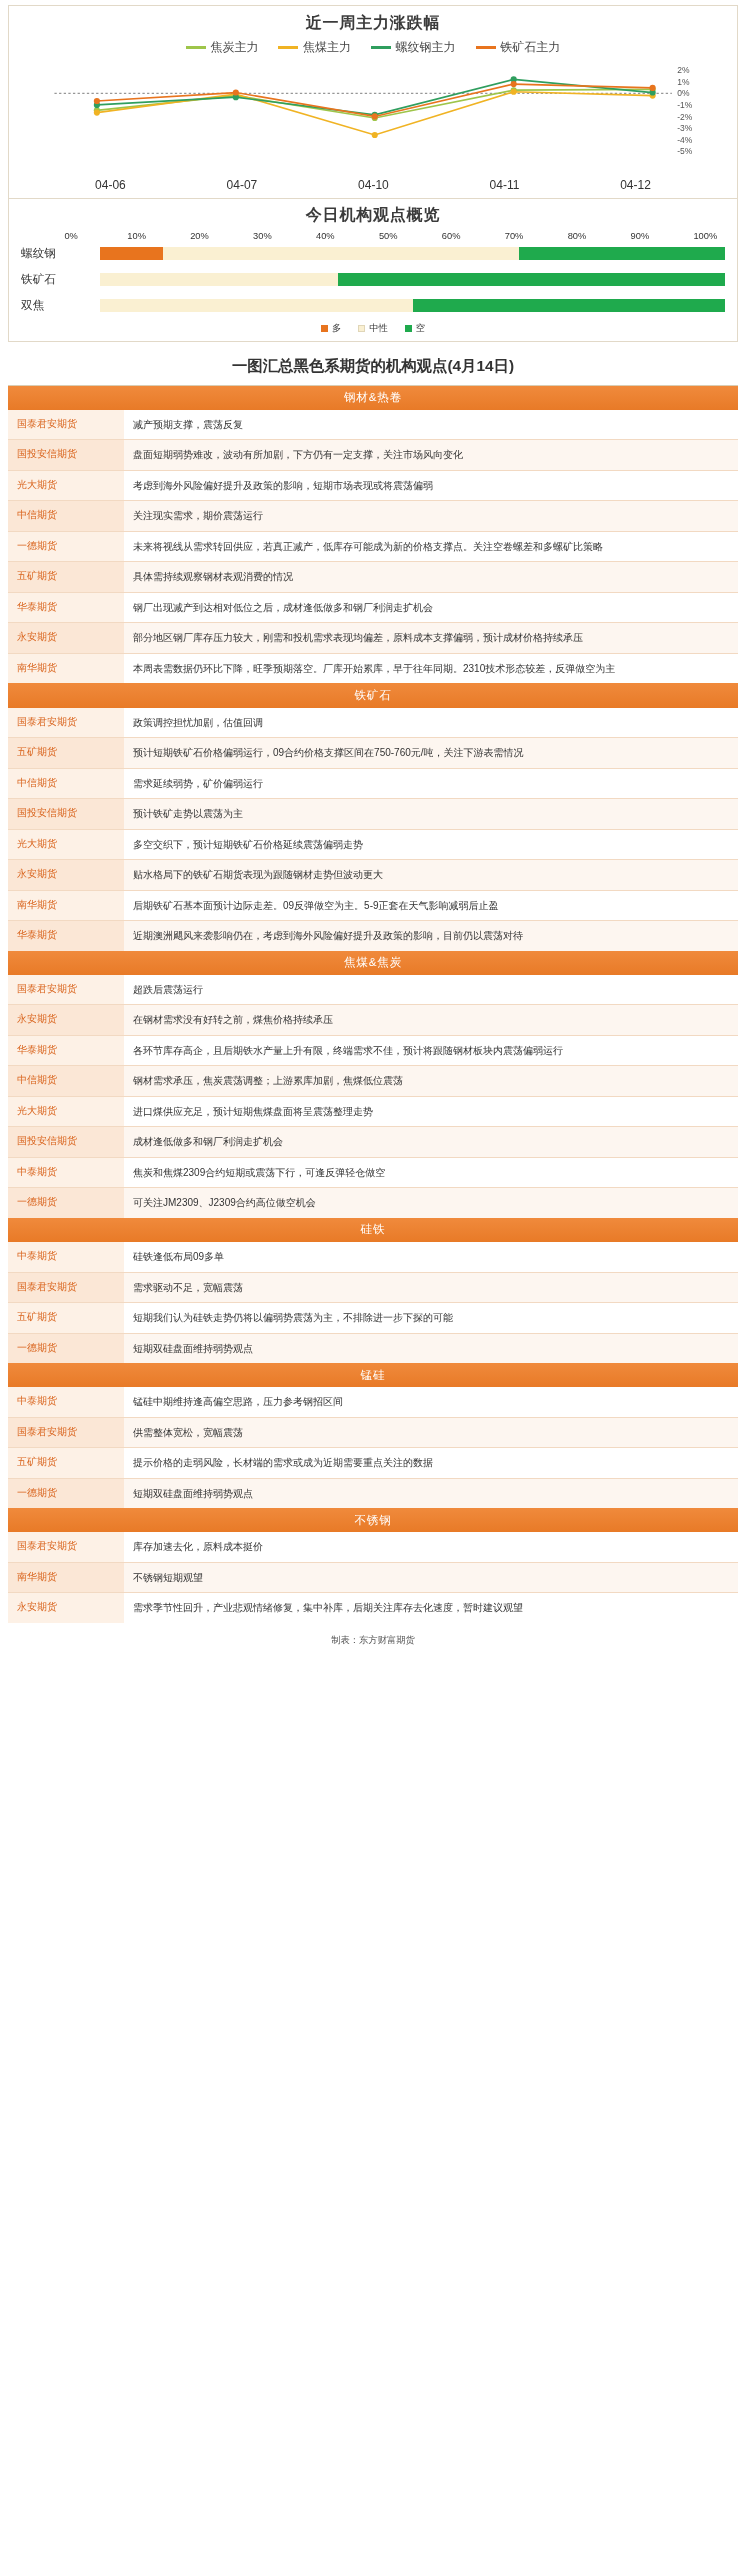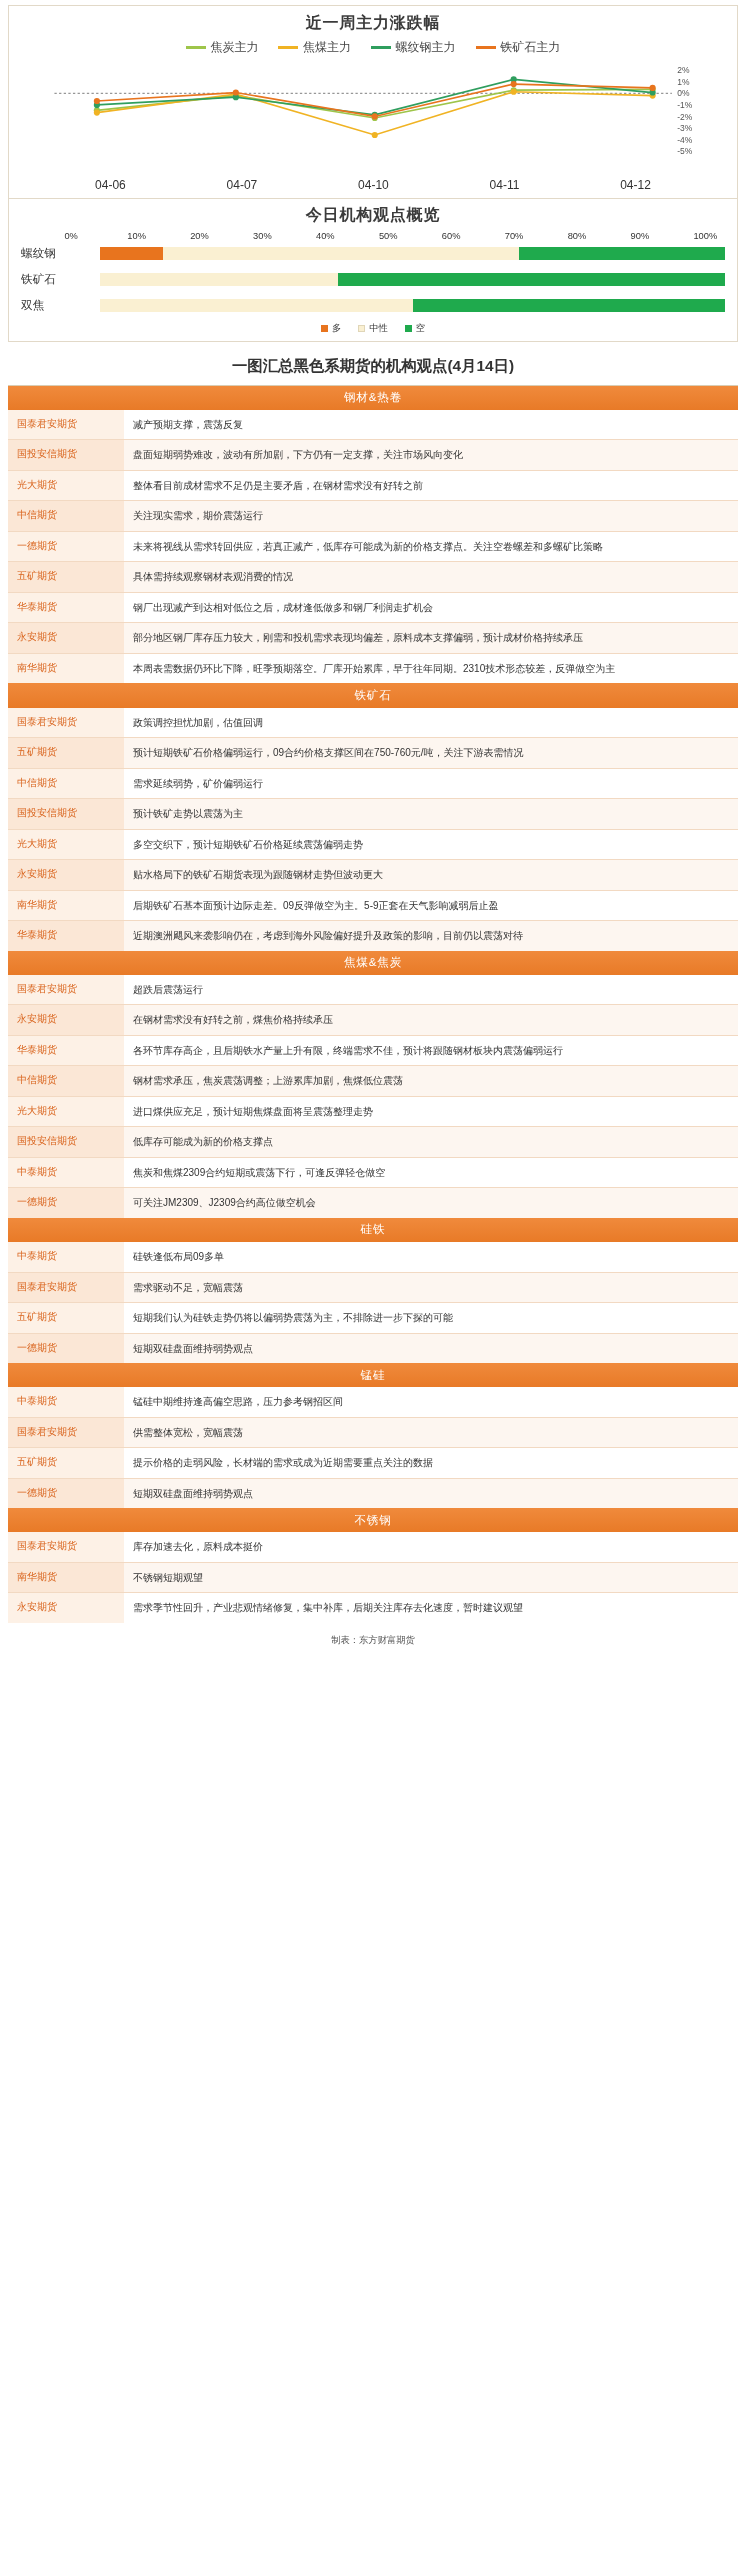--- a/index.html
+++ b/index.html
@@ -273,21 +273,21 @@
     <div class="row">
         <div class="src">国泰君安期货</div>
         <div class="txt">减产预期支撑，震荡反复</div>
       </div>
     <div class="row alt">
         <div class="src">国投安信期货</div>
         <div class="txt">盘面短期弱势难改，波动有所加剧，下方仍有一定支撑，关注市场风向变化</div>
       </div>
     <div class="row">
         <div class="src">光大期货</div>
-        <div class="txt">整体看目前成材需求不足仍是主要矛盾，在钢材需求没有好转之前</div>
+        <div class="txt">考虑到海外风险偏好提升及政策的影响，短期市场表现或将震荡偏弱</div>
       </div>
     <div class="row alt">
         <div class="src">中信期货</div>
         <div class="txt">关注现实需求，期价震荡运行</div>
       </div>
     <div class="row">
         <div class="src">一德期货</div>
         <div class="txt">未来将视线从需求转回供应，若真正减产，低库存可能成为新的价格支撑点。关注空卷螺差和多螺矿比策略</div>
       </div>
     <div class="row alt">
@@ -361,21 +361,21 @@
     <div class="row alt">
         <div class="src">中信期货</div>
         <div class="txt">钢材需求承压，焦炭震荡调整；上游累库加剧，焦煤低位震荡</div>
       </div>
     <div class="row">
         <div class="src">光大期货</div>
         <div class="txt">进口煤供应充足，预计短期焦煤盘面将呈震荡整理走势</div>
       </div>
     <div class="row alt">
         <div class="src">国投安信期货</div>
-        <div class="txt">低库存可能成为新的价格支撑点</div>
+        <div class="txt">成材逢低做多和钢厂利润走扩机会</div>
       </div>
     <div class="row">
         <div class="src">中泰期货</div>
         <div class="txt">焦炭和焦煤2309合约短期或震荡下行，可逢反弹轻仓做空</div>
       </div>
     <div class="row alt">
         <div class="src">一德期货</div>
         <div class="txt">可关注JM2309、J2309合约高位做空机会</div>
       </div>
   </div>

